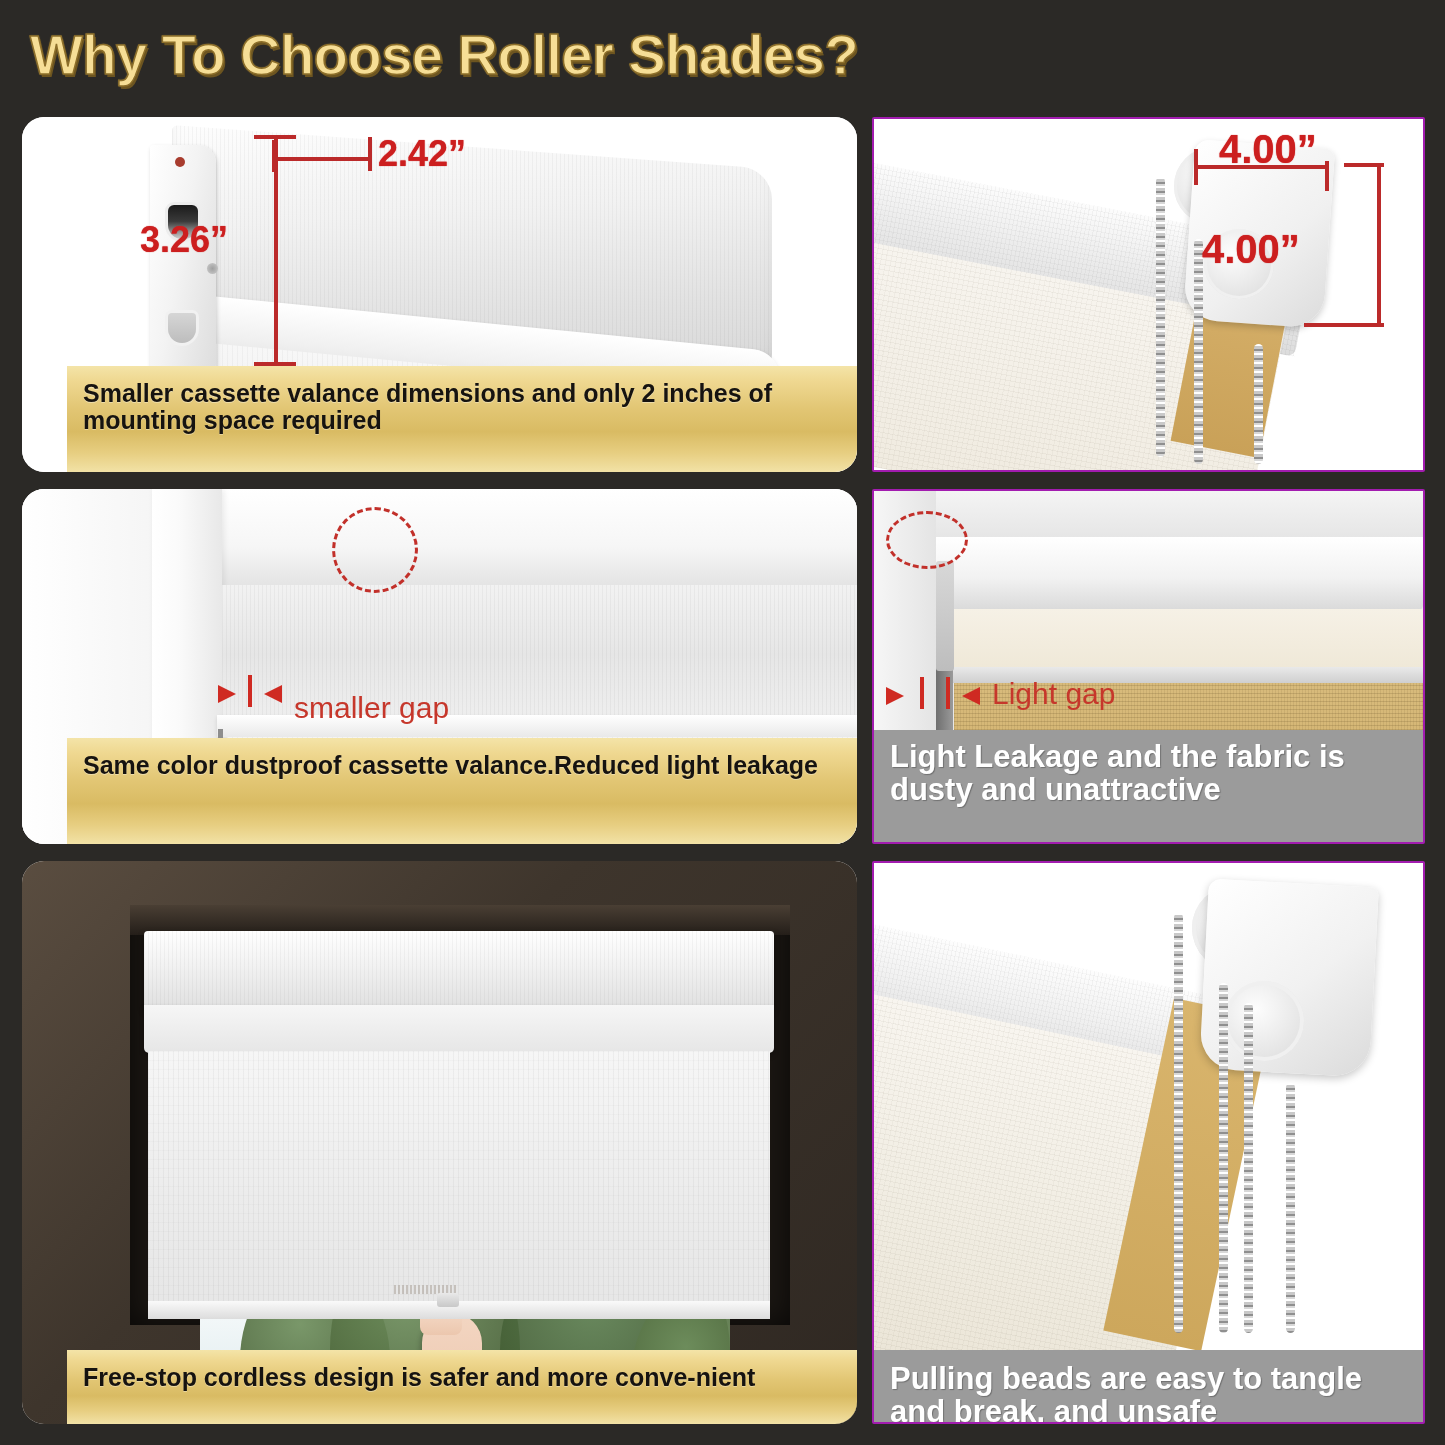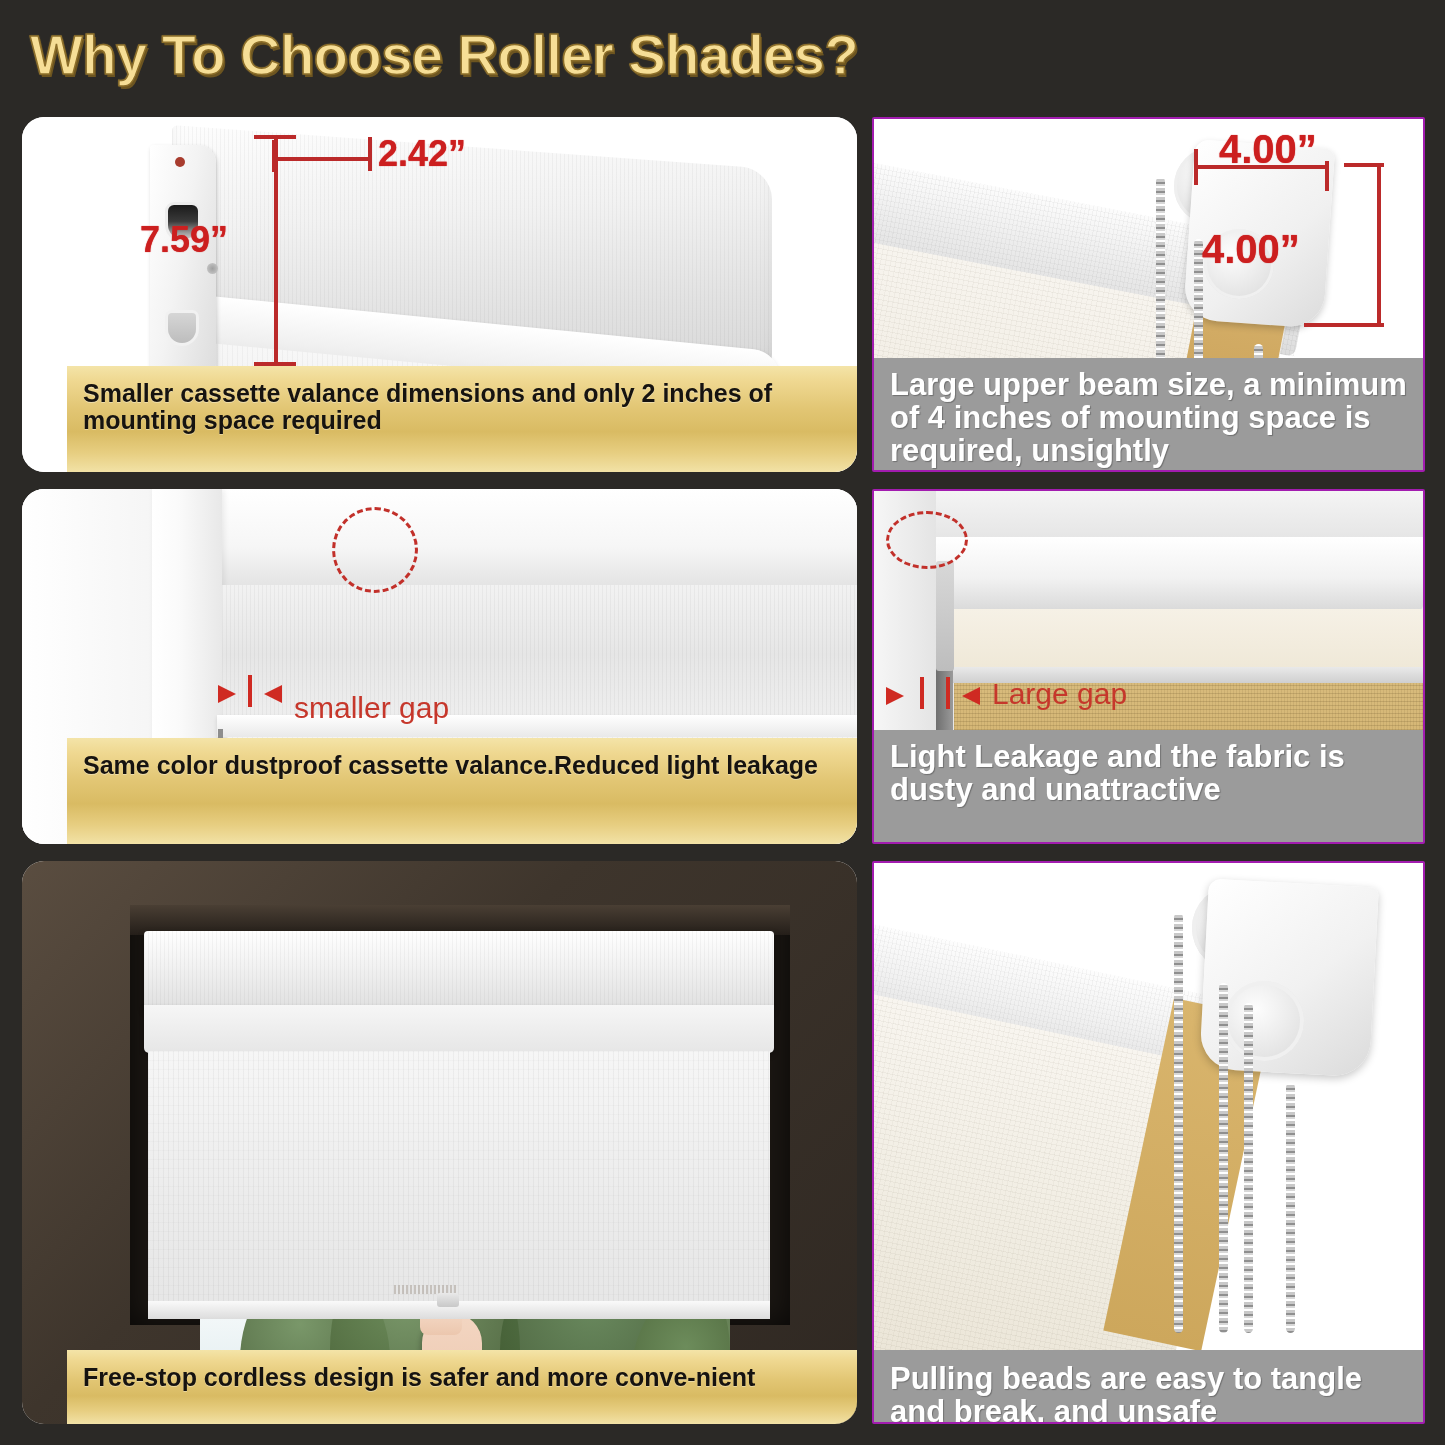--- a/index.html
+++ b/index.html
@@ -405,21 +405,21 @@
     <div class="redscrew"></div>
 
     <div class="dimline" style="left:250px;top:23px;width:4px;height:32px;"></div>
     <div class="dimline" style="left:250px;top:40px;width:100px;height:4px;"></div>
     <div class="dimline" style="left:346px;top:20px;width:4px;height:34px;"></div>
     <div class="dimlabel" style="left:356px;top:16px;font-size:36px;">2.42”</div>
 
     <div class="dimline" style="left:252px;top:20px;width:4px;height:230px;"></div>
     <div class="dimline" style="left:232px;top:18px;width:42px;height:4px;"></div>
     <div class="dimline" style="left:232px;top:245px;width:42px;height:4px;"></div>
-    <div class="dimlabel" style="left:118px;top:102px;font-size:36px;">7.59”</div>
+    <div class="dimlabel" style="left:118px;top:102px;font-size:36px;">3.26”</div>
   </div>
   <div class="caption gold">Smaller cassette valance dimensions and only 2 inches of mounting space required</div>
 </div>
 
 <div class="panel right" id="p2">
   <div class="photo" id="ph2">
     <div class="tube"></div>
     <div class="sheer"></div>
     <div class="tan"></div>
     <div class="endcap"></div>
@@ -432,21 +432,20 @@
     <div class="dimline" style="left:320px;top:30px;width:4px;height:36px;"></div>
     <div class="dimline" style="left:320px;top:46px;width:135px;height:4px;"></div>
     <div class="dimline" style="left:451px;top:42px;width:4px;height:30px;"></div>
     <div class="dimlabel" style="left:345px;top:8px;font-size:40px;">4.00”</div>
 
     <div class="dimline" style="left:503px;top:46px;width:4px;height:162px;"></div>
     <div class="dimline" style="left:470px;top:44px;width:40px;height:4px;"></div>
     <div class="dimline" style="left:430px;top:204px;width:80px;height:4px;"></div>
     <div class="dimlabel" style="left:328px;top:108px;font-size:40px;">4.00”</div>
   </div>
-  <div class="caption gray">Large upper beam size, a minimum of 4 inches of mounting space is required, unsightly</div>
 </div>
 
 <div class="panel left" id="p3">
   <div class="photo" id="ph3">
     <div class="wall"></div>
     <div class="frame-top"></div>
     <div class="frame"></div>
     <div class="cassette"></div>
     <div class="bar"></div>
     <div class="shade"></div>
@@ -472,21 +471,21 @@
     <div class="gapline"></div>
     <div class="hanger"></div>
     <div class="tanfab"></div>
 
     <div class="dashcircle" style="left:12px;top:20px;width:82px;height:58px;"></div>
 
     <div class="arrowR" style="left:12px;top:196px;"></div>
     <div class="tickbar" style="left:46px;top:186px;height:32px;"></div>
     <div class="tickbar" style="left:72px;top:186px;height:32px;"></div>
     <div class="arrowL" style="left:88px;top:196px;"></div>
-    <div class="gaplabel" style="left:118px;top:186px;">Large gap</div>
+    <div class="gaplabel" style="left:118px;top:186px;">Light gap</div>
   </div>
   <div class="caption gray">Light Leakage and the fabric is dusty and unattractive</div>
 </div>
 
 <div class="panel left" id="p5">
   <div class="photo" id="ph5">
     <div class="recess"></div>
     <div class="reveal-top"></div>
     <div class="glass">
       <div class="sky"></div>

